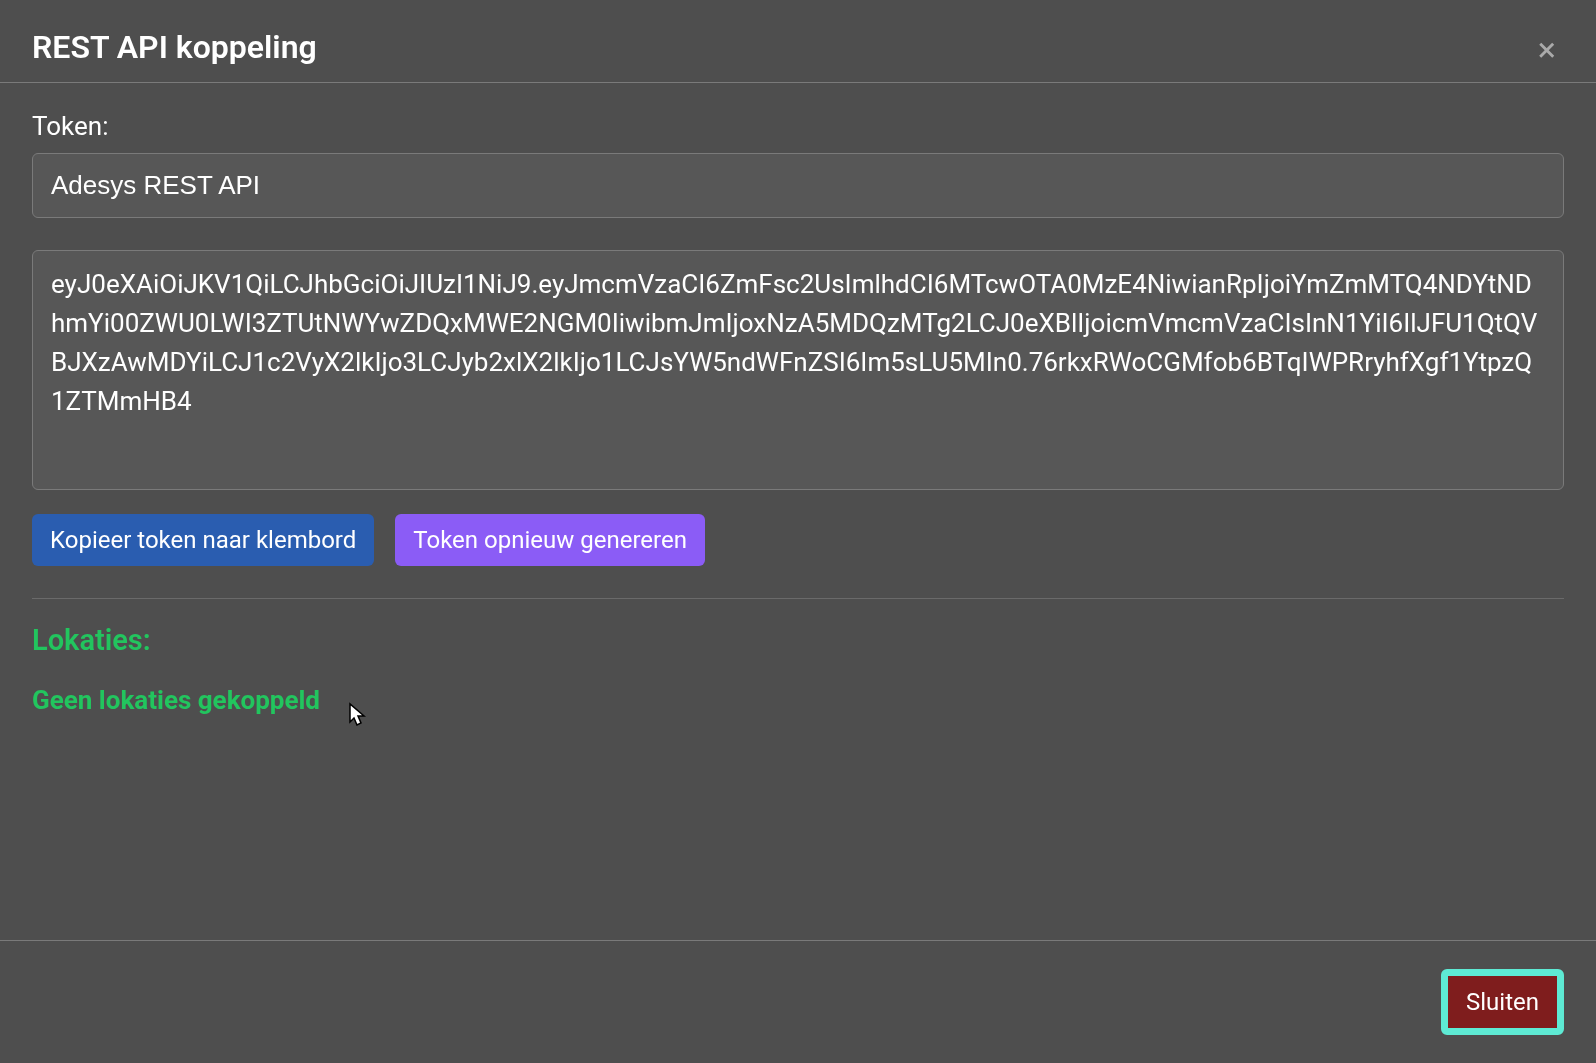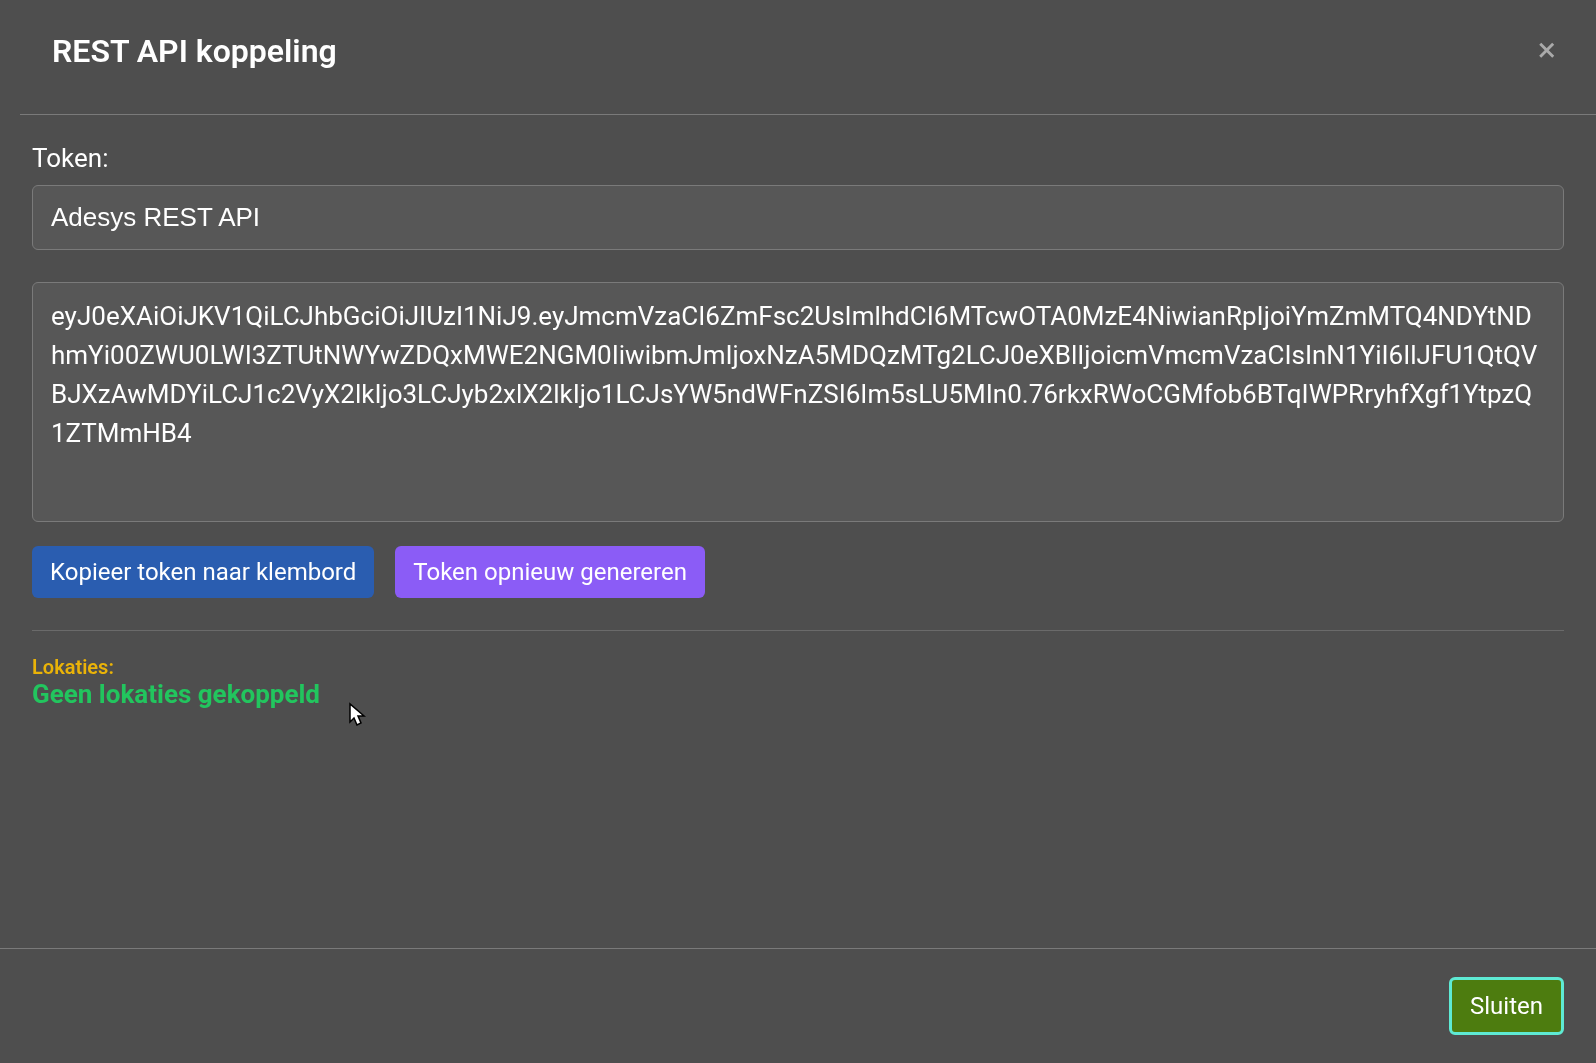--- a/index.html
+++ b/index.html
@@ -20,25 +20,24 @@
     .modal {
       width: 100%;
       height: 100%;
       display: flex;
       flex-direction: column;
       background: #4e4e4e;
     }
 
     .modal-header {
       display: flex;
-      align-items: flex-end;
+      align-items: flex-start;
       justify-content: space-between;
-      padding: 28px 32px 44px 32px;
+      padding: 28px 32px 12px 32px;
       border-bottom: 1px solid #7a7a7a;
-      margin-left: 20px;
     }
 
     .modal-title {
       color: #ffffff;
       font-size: 32px;
       font-weight: 600;
     }
 
     .close-icon {
       color: #aaaaaa;
@@ -108,35 +107,35 @@
 
     .btn-primary {
       background: #2a5db0;
     }
 
     .btn-danger {
       background: #8b5cf6;
     }
 
     .btn-secondary {
-      background: #4d7c0f;
-      border: 3px solid #5eead4;
+      background: #7f1d1d;
+      border: 7px solid #5eead4;
     }
 
     .divider {
       border: none;
       border-top: 1px solid #6a6a6a;
       margin-bottom: 24px;
     }
 
     .section-title {
-      color: #eab308;
-      font-size: 20px;
+      color: #22c55e;
+      font-size: 29px;
       font-weight: 600;
-      margin-bottom: 0;
+      margin-bottom: 28px;
     }
 
     .section-text {
       color: #22c55e;
       font-size: 26px;
       font-weight: 700;
     }
 
     .modal-footer {
       border-top: 1px solid #7a7a7a;

